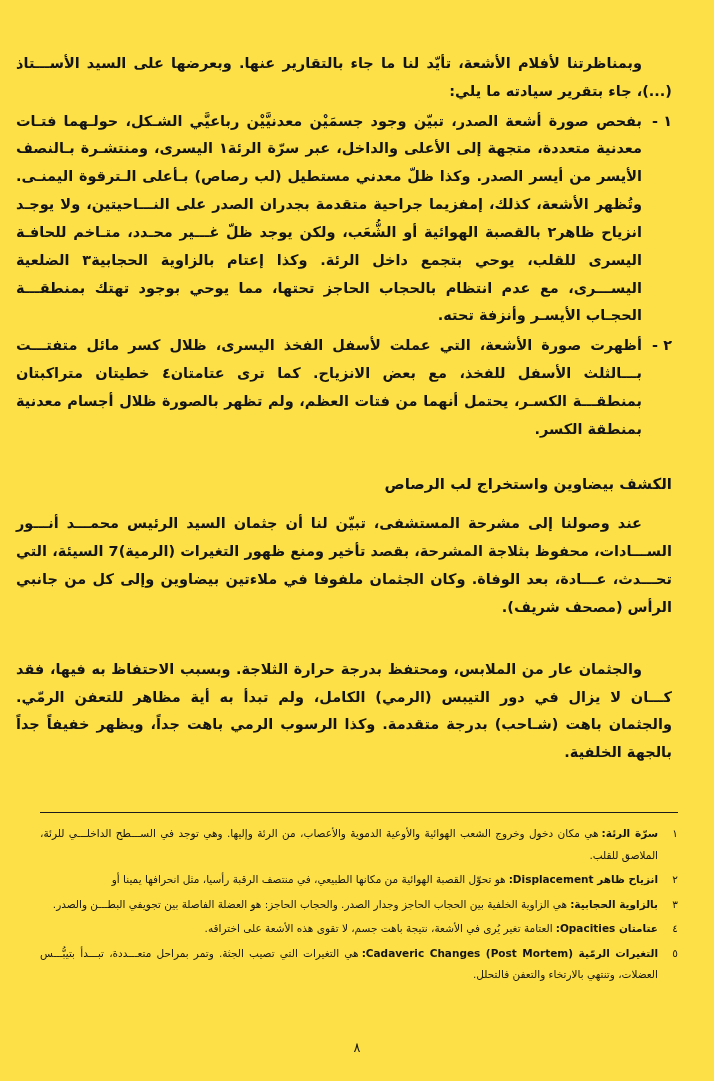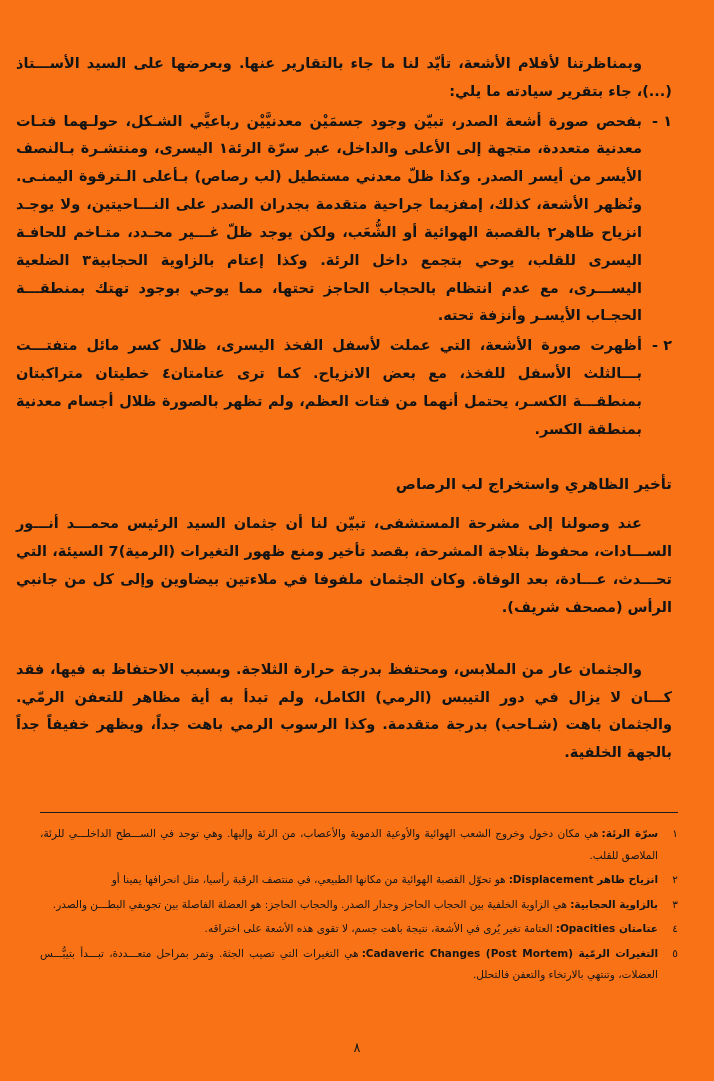--- a/index.html
+++ b/index.html
@@ -5,21 +5,21 @@
   html, body {
     margin: 0;
     padding: 0;
     background: #e8e8e8;
   }
   .page {
     position: relative;
     width: 714px;
     height: 1081px;
     margin: 0 auto;
-    background: #f97316;
+    background: #fde047;
     box-sizing: border-box;
     padding: 50px 42px 20px 16px;
     direction: rtl;
     font-family: "DejaVu Sans", sans-serif;
     color: #141414;
     overflow: hidden;
   }
   .body-text {
     font-size: 14.5px;
     font-weight: 700;
@@ -106,21 +106,21 @@
     <div class="list-item">
       <span class="marker">١ -</span>
       <span class="item-text">بفحص صورة أشعة الصدر، تبيّن وجود جسمَيْن معدنيَّيْن رباعيَّي الشـكل، حولـهما فتـات معدنية متعددة، متجهة إلى الأعلى والداخل، عبر سرّة الرئة١ اليسرى، ومنتشـرة بـالنصف الأيسر من أيسر الصدر. وكذا ظلّ معدني مستطيل (لب رصاص) بـأعلى الـترقوة اليمنـى. وتُظهر الأشعة، كذلك، إمفزيما جراحية متقدمة بجدران الصدر على النـــاحيتين، ولا يوجـد انزياح ظاهر٢ بالقصبة الهوائية أو الشُّعَب، ولكن يوجد ظلّ غـــير محـدد، متـاخم للحافـة اليسرى للقلب، يوحي بتجمع داخل الرئة. وكذا إعتام بالزاوية الحجابية٣ الضلعية اليســـرى، مع عدم انتظام بالحجاب الحاجز تحتها، مما يوحي بوجود تهتك بمنطقـــة الحجـاب الأيسـر وأنزفة تحته.</span>
     </div>
 
     <div class="list-item">
       <span class="marker">٢ -</span>
       <span class="item-text">أظهرت صورة الأشعة، التي عملت لأسفل الفخذ اليسرى، ظلال كسر مائل متفتـــت بـــالثلث الأسفل للفخذ، مع بعض الانزياح. كما ترى عتامتان٤ خطيتان متراكبتان بمنطقـــة الكسـر، يحتمل أنهما من فتات العظم، ولم تظهر بالصورة ظلال أجسام معدنية بمنطقة الكسر.</span>
     </div>
 
-    <h2 class="heading">تأخير الظاهري واستخراج لب الرصاص</h2>
+    <h2 class="heading">الكشف بيضاوين واستخراج لب الرصاص</h2>
 
     <p class="para">عند وصولنا إلى مشرحة المستشفى، تبيّن لنا أن جثمان السيد الرئيس محمـــد أنـــور الســـادات، محفوظ بثلاجة المشرحة، بقصد تأخير ومنع ظهور التغيرات (الرمية)7 السيئة، التي تحـــدث، عـــادة، بعد الوفاة. وكان الجثمان ملفوفا في ملاءتين بيضاوين وإلى كل من جانبي الرأس (مصحف شريف).</p>
 
     <p class="para spaced">والجثمان عار من الملابس، ومحتفظ بدرجة حرارة الثلاجة. وبسبب الاحتفاظ به فيها، فقد كـــان لا يزال في دور التيبس (الرمي) الكامل، ولم تبدأ به أية مظاهر للتعفن الرمّي. والجثمان باهت (شـاحب) بدرجة متقدمة. وكذا الرسوب الرمي باهت جداً، ويظهر خفيفاً جداً بالجهة الخلفية.</p>
 
   </div>
 
   <div class="footnote-area">
     <hr class="footnote-sep">
     <div class="footnotes">

